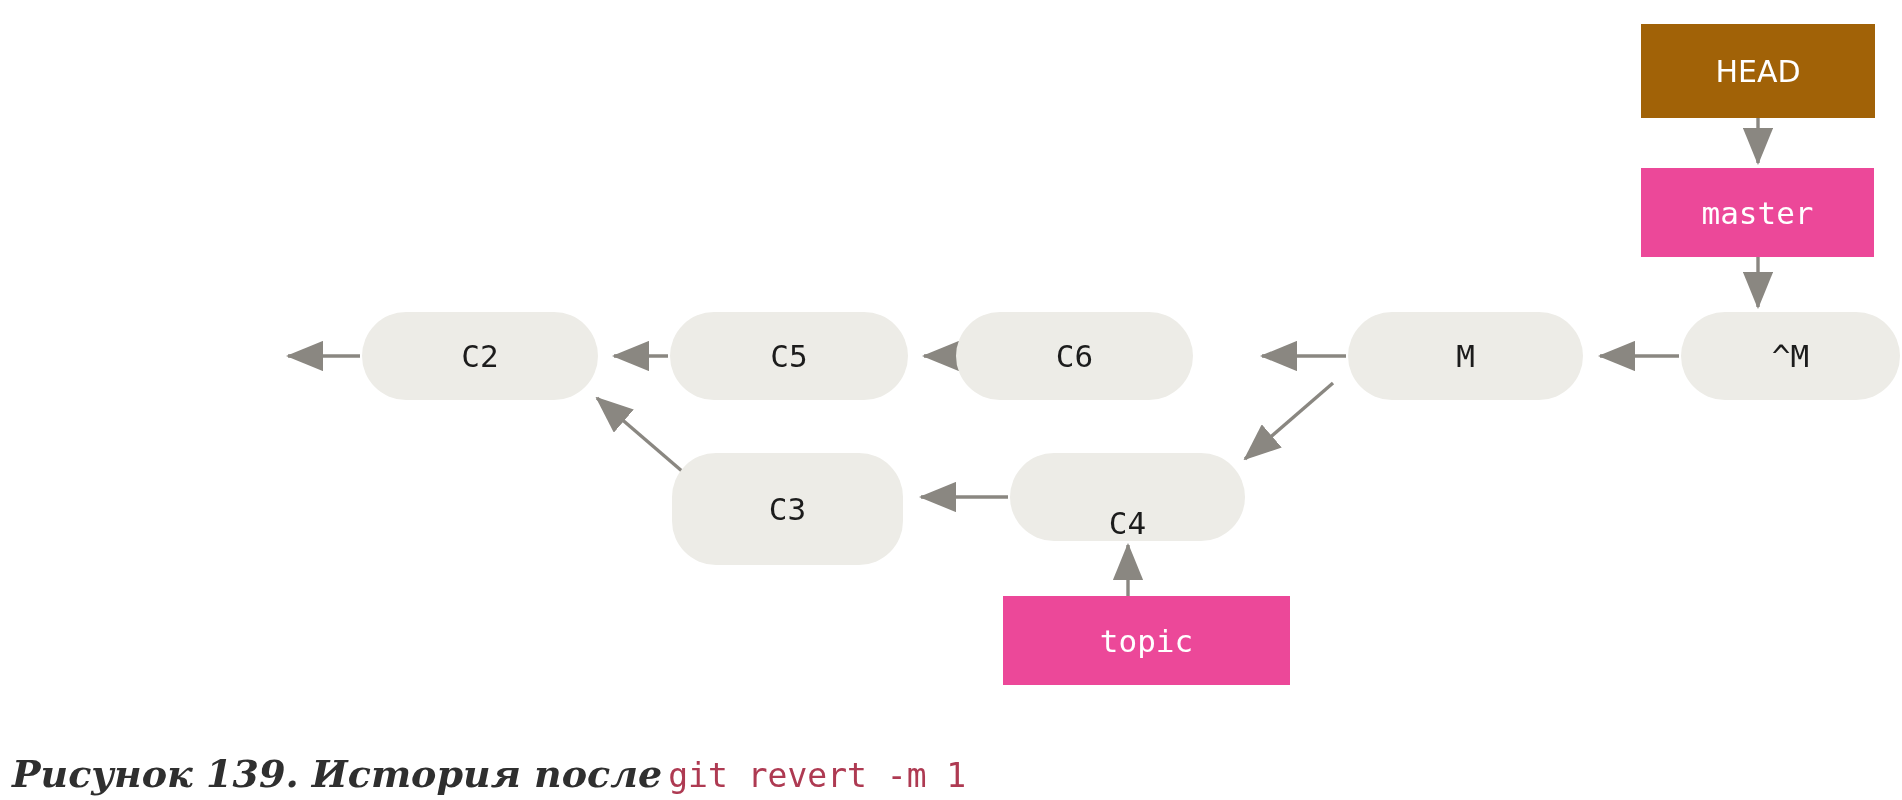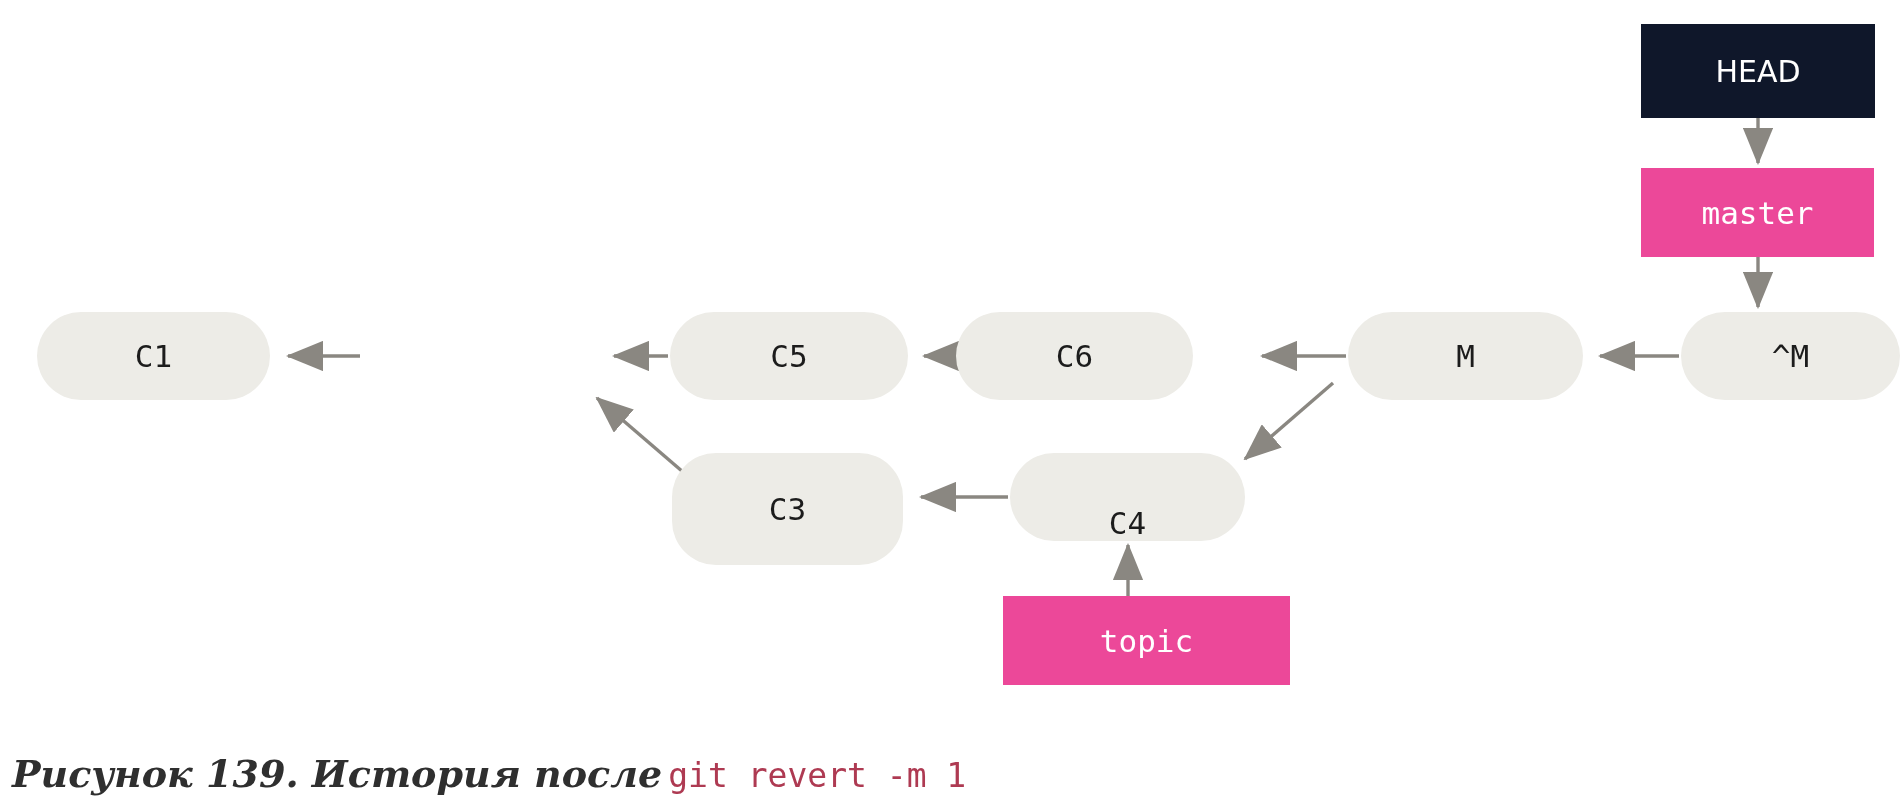--- a/index.html
+++ b/index.html
@@ -36,21 +36,21 @@
     font-family: "DejaVu Sans Mono", monospace;
     font-size: 31px;
     letter-spacing: 0px;
   }
   .ref-box {
     color: #ffffff;
     font-family: "DejaVu Sans Mono", monospace;
     font-size: 31px;
   }
   .ref-head {
-    background: #0f172a;
+    background: #a16207;
     font-family: "DejaVu Sans", sans-serif;
     font-size: 30px;
   }
   .ref-branch {
     background: #ec4899;
   }
   #caption {
     position: absolute;
     left: 12px;
     top: 752px;
@@ -96,22 +96,22 @@
       <line x1="1679" y1="356" x2="1600" y2="356"></line>
       <line x1="1008" y1="497" x2="921" y2="497"></line>
       <line x1="690" y1="478" x2="597" y2="398"></line>
       <line x1="1333" y1="383" x2="1245" y2="459"></line>
       <line x1="1758" y1="118" x2="1758" y2="163"></line>
       <line x1="1758" y1="257" x2="1758" y2="307"></line>
       <line x1="1128" y1="596" x2="1128" y2="545"></line>
     </g>
   </svg>
 
-  <div class="node-box commit-node" style="left:37px;  top:312px; width:233px; height:88px;">
-    <span>C1</span>
+  <div class="node-box commit-node" style="left:362px; top:312px; width:236px; height:88px;">
+    <span>C2</span>
   </div>
   <div class="node-box commit-node" style="left:670px; top:312px; width:238px; height:88px;">
     <span>C5</span>
   </div>
   <div class="node-box commit-node" style="left:956px; top:312px; width:237px; height:88px;">
     <span>C6</span>
   </div>
   <div class="node-box commit-node" style="left:1348px; top:312px; width:235px; height:88px;">
     <span>M</span>
   </div>

